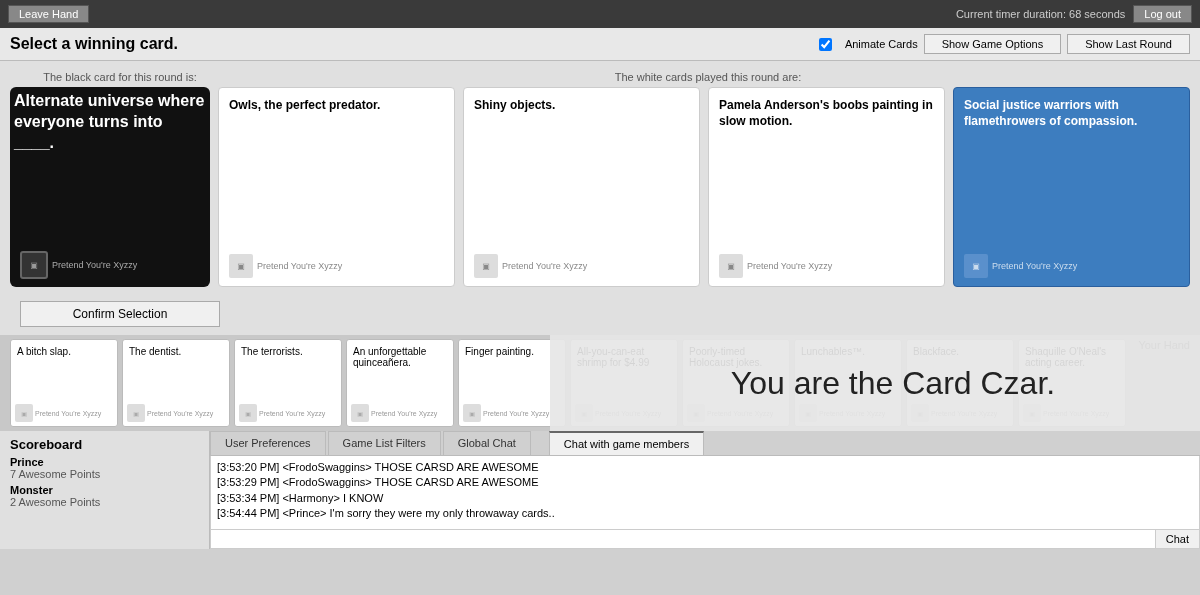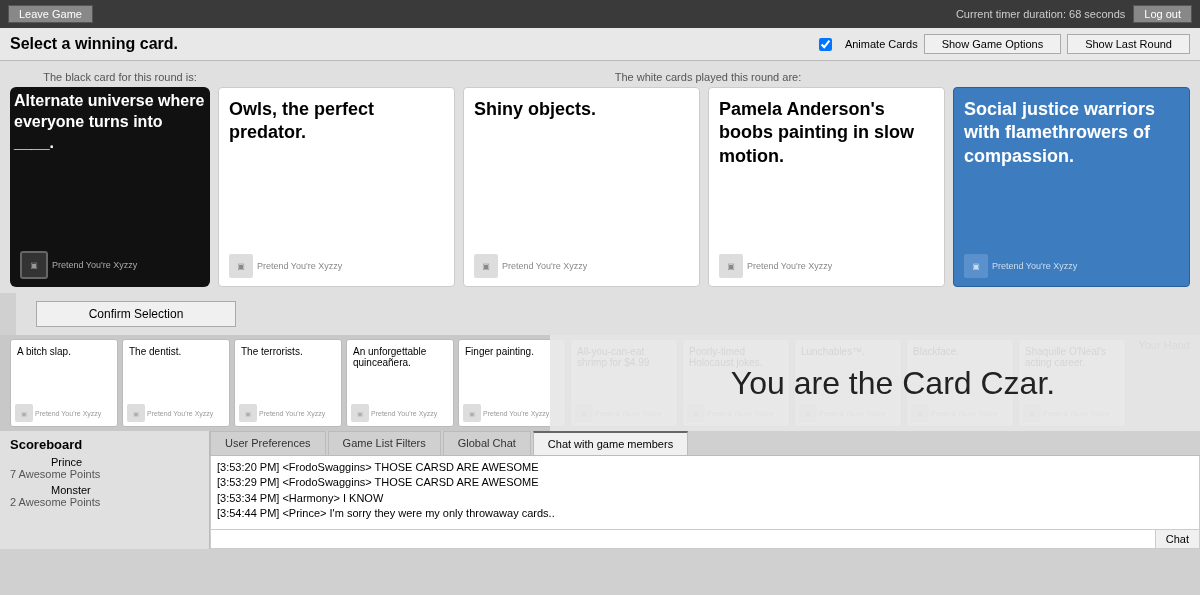--- a/index.html
+++ b/index.html
@@ -109,21 +109,21 @@
       padding: 10px;
       position: relative;
       flex: 1;
       cursor: pointer;
     }
     .white-card.selected {
       background: #3d7dbf;
       color: white;
       border-color: #2a5f9e;
     }
-    .white-card .card-text { font-size: 18px; font-weight: bold; line-height: 1.3; }
+    .white-card .card-text { font-size: 12px; font-weight: bold; line-height: 1.3; }
     .white-card .card-footer {
       position: absolute;
       bottom: 8px;
       left: 10px;
       display: flex;
       align-items: center;
       gap: 4px;
     }
     .white-card-logo {
       width: 24px;
@@ -216,21 +216,21 @@
     
     #scoreboard {
       width: 210px;
       flex-shrink: 0;
       background: #e0e0e0;
       border-right: 1px solid #bbb;
       padding: 6px 10px;
     }
     #scoreboard h2 { font-size: 13px; font-weight: bold; margin-bottom: 4px; }
     .score-player { margin-bottom: 4px; }
-    .score-name { font-weight: normal; font-size: 11px; margin-left: 41px; }
+    .score-name { font-weight: bold; font-size: 11px; }
     .score-points { font-size: 11px; color: #555; }
 
     
     #chat-panel {
       flex: 1;
       display: flex;
       flex-direction: column;
       background: #e8e8e8;
     }
 
@@ -248,20 +248,21 @@
       border: 1px solid #bbb;
       border-bottom: none;
       background: #d0d0d0;
       color: #333;
       margin-right: 2px;
     }
     .chat-tab.active {
       background: #f0f0f0;
       color: #000;
       border-top: 2px solid #666;
+      margin-left: 16px;
     }
 
     
     .chat-messages {
       flex: 1;
       background: white;
       overflow-y: auto;
       padding: 4px 6px;
       font-size: 11px;
       line-height: 1.4;
@@ -297,21 +298,21 @@
       padding: 4px 10px 0 10px;
       text-align: center;
     }
     .black-label { width: 200px; flex-shrink: 0; }
     .white-label { flex: 1; }
   </style>
 </head>
 <body>
 
 <div id="top-bar">
-  <button>Leave Game</button>
+  <button>Leave Hand</button>
   <div class="right">
     <span>Current timer duration: 68 seconds</span>
     <button>Log out</button>
   </div>
 </div>
 
 <div id="header-area">
   <h1>Select a winning card.</h1>
   <div class="header-controls">
     <label>
@@ -372,21 +373,21 @@
       <div class="card-footer">
         <div class="white-card-logo" style="background:#5a90cc;">
             <span style="font-size:8px;color:#cde;">▣</span>
           </div>
         <span class="white-card-logo-text" style="color:#cde;">Pretend You're Xyzzy</span>
       </div>
     </div>
   </div>
 </div>
 
-<div style="background:#e0e0e0; padding: 4px 10px; margin-left: 16px;">
+<div style="background:#e0e0e0; padding: 4px 10px;">
   <button id="confirm-btn">Confirm Selection</button>
 </div>
 
 <div id="hand-area">
   <span class="hand-label">Your Hand</span>
   <div class="hand-cards">
     <div class="hand-card">
       <div class="card-text">A bitch slap.</div>
       <div class="card-footer">
         <div class="hand-card-logo">

